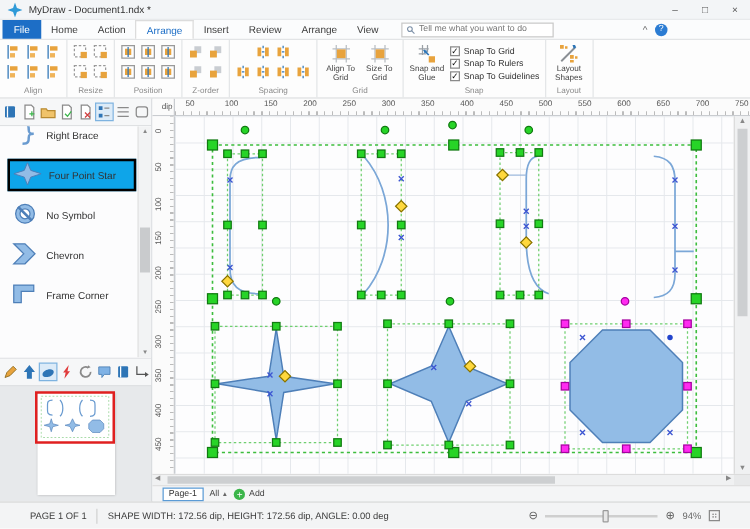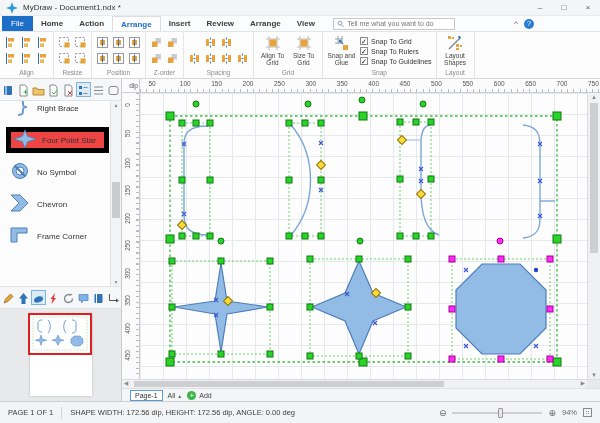--- a/index.html
+++ b/index.html
@@ -8,21 +8,21 @@
   
   .titlebar{height:16px;background:#f3f5f7;display:flex;align-items:center;padding-left:6px;border-bottom:1px solid #e8eaec;}
   .titlebar .logo{width:12px;height:12px;margin-right:5px;}
   .titlebar .title{font-size:8px;color:#333;}
   .winbtns{margin-left:auto;display:flex;height:16px;}
   .winbtn{width:24px;text-align:center;font-size:8px;color:#555;line-height:16px;cursor:default;}
   
   .tabrow{height:16px;background:#fbfcfd;display:flex;align-items:stretch;border-bottom:1px solid #e2e4e6;}
   .filetab{background:#1d6ec6;color:#fff;font-size:8px;padding:0 9px;line-height:15px;margin-left:2px;}
   .tabs{display:flex;}
-  .tab{font-size:8px;color:#3d3d3d;padding:0 8px;line-height:15px;font-weight:bold;}
+  .tab{font-size:8px;color:#3d3d3d;padding:0 8px;line-height:15px;}
   .tab.sel{background:#fff;border:1px solid #dcdcdc;border-bottom:none;color:#1d6ec6;}
   .searchbox{margin-left:10px;align-self:center;display:flex;align-items:center;width:122px;height:12px;border:1px solid #c9c9c9;background:#fff;padding:0 3px;gap:3px;}
   .searchbox input{border:none;outline:none;font-size:7px;color:#888;width:100%;font-family:inherit;background:transparent;}
   .tabrow-right{margin-left:auto;margin-right:66px;display:flex;align-items:center;gap:6px;}
   .collapse{font-size:8px;color:#666;}
   .helpdot{width:10px;height:10px;border-radius:50%;background:#2b7cd3;color:#fff;font-size:7px;line-height:10px;text-align:center;}
   
   .ribbon{height:47px;background:#fdfdfd;display:flex;align-items:stretch;border-bottom:1px solid #d5d7d9;}
   .rgroup{display:flex;flex-direction:column;align-items:center;border-right:1px solid #e4e6e8;padding:3px 4px 0;}
   .rrow{display:flex;gap:3px;margin-bottom:3px;}
@@ -41,21 +41,21 @@
   .sidebar{width:122px;border-right:1px solid #c9ccd0;display:flex;flex-direction:column;background:#fbfbfc;}
   .sbtoolbar{height:22px;display:flex;align-items:center;gap:2px;padding:0 2px;border-bottom:1px solid #dfe1e3;background:#f6f7f8;}
   .sbtool{width:13px;height:13px;display:inline-block;}
   .sbtool svg{width:13px;height:13px;}
   .sbtool.sel{outline:1px solid #7eb3e0;background:#dcebf8;}
   .caret{font-size:5px;color:#777;}
   .listwrap{flex:1;position:relative;overflow:hidden;background:#fcfcfd;}
   .shapelist{overflow:hidden;height:100%;padding:2px 12px 0 6px;}
   .shapeitem{display:flex;align-items:center;gap:6px;height:26px;margin-bottom:6px;padding:2px 3px;font-size:8px;color:#333;}
   .shapeitem svg{width:22px;height:18px;flex:none;}
-  .shapeitem.sel{background:#ef4444;border:5px solid #000000;}
+  .shapeitem.sel{background:#0ea5e9;border:2px solid #000000;}
   .sbscroll{position:absolute;top:0;right:0;bottom:0;width:11px;background:#f2f3f4;border-left:1px solid #e2e2e2;font-size:5px;color:#888;text-align:center;}
   .sbscroll .up{position:absolute;top:1px;left:0;right:0;}
   .sbscroll .dn{position:absolute;bottom:1px;left:0;right:0;}
   .sbscroll .thumb{position:absolute;top:44%;height:36px;left:1px;right:1px;background:#c9cbcd;}
   .thumbpanel{height:93px;border-top:1px solid #dfe1e3;background:#e7e9eb;position:relative;}
   .thumbpage{position:absolute;left:30px;top:5px;width:62px;height:82px;background:#fff;box-shadow:0 0 2px rgba(0,0,0,.25);}
   .thumbview{position:absolute;left:-2px;top:-1px;width:64px;height:42px;border:2px solid #e02020;}
   
   .canvasarea{flex:1;display:flex;flex-direction:column;background:#f4f5f6;}
   .rulerrow{height:14px;display:flex;border-bottom:1px solid #c9ccd0;background:#fbfbfb;}
@@ -84,21 +84,21 @@
   .hscroll .thumb{position:absolute;left:12px;width:310px;top:1px;bottom:1px;background:#cdcfd1;}
   .scorner{width:13px;background:#e8e9ea;}
   
   .pagebar{height:13px;background:#f4f5f6;display:flex;align-items:center;gap:5px;padding-left:8px;border-top:1px solid #e0e0e0;}
   .ptab{border:1px solid #5b9bd5;background:#fff;font-size:7px;color:#333;height:11px;line-height:10px;padding:0 4px;}
   .alldd{font-size:7px;color:#444;}
   .alldd .tri{font-size:5px;color:#666;}
   .addbtn{display:flex;align-items:center;gap:3px;font-size:7px;color:#444;}
   .addcircle{width:9px;height:9px;border-radius:50%;background:#3bb54a;color:#fff;font-size:8px;line-height:9px;text-align:center;}
   
-  .statusbar{height:22px;background:#f3f4f5;border-top:1px solid #cfcfcf;display:flex;align-items:center;font-size:7.5px;color:#3c3c3c;padding:0 8px;gap:8px;}
+  .statusbar{height:22px;background:#f3f4f5;border-top:1px solid #cfcfcf;display:flex;align-items:center;font-size:7.5px;color:#3c3c3c;padding:0 24px;gap:8px;}
   .sep{width:1px;height:12px;background:#d2d2d2;}
   .zoomctl{margin-left:auto;display:flex;align-items:center;gap:6px;color:#666;}
   .zslider{width:90px;height:2px;background:#cfcfcf;position:relative;}
   .zthumb{position:absolute;left:46px;top:-4px;width:5px;height:10px;background:#e8e8e8;border:1px solid #9a9a9a;border-radius:1px;}
   .zsign{font-size:9px;color:#666;}
   .fiticon{width:9px;height:9px;border:1px solid #8a8a8a;position:relative;}
   .fiticon::after{content:"";position:absolute;inset:2px;border:1px dotted #9a9a9a;}
 </style>
 </head>
 <body>

